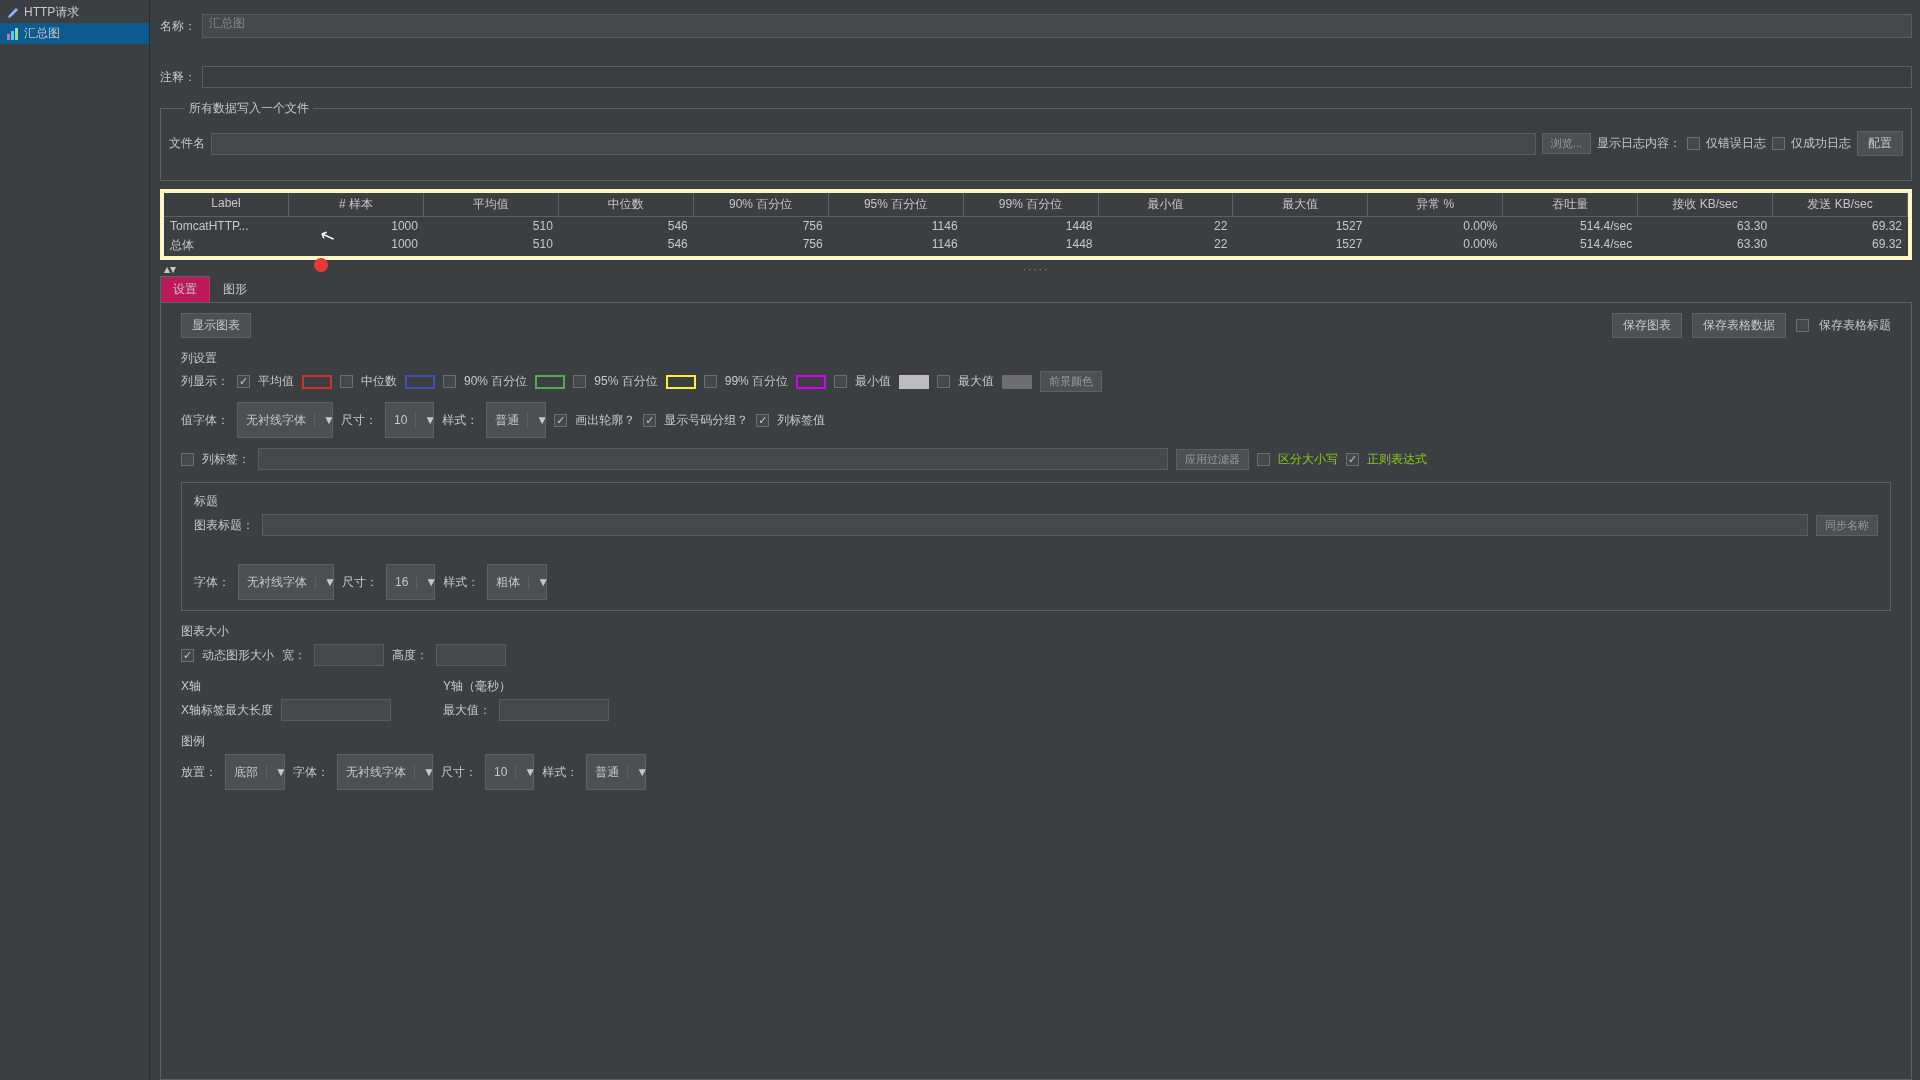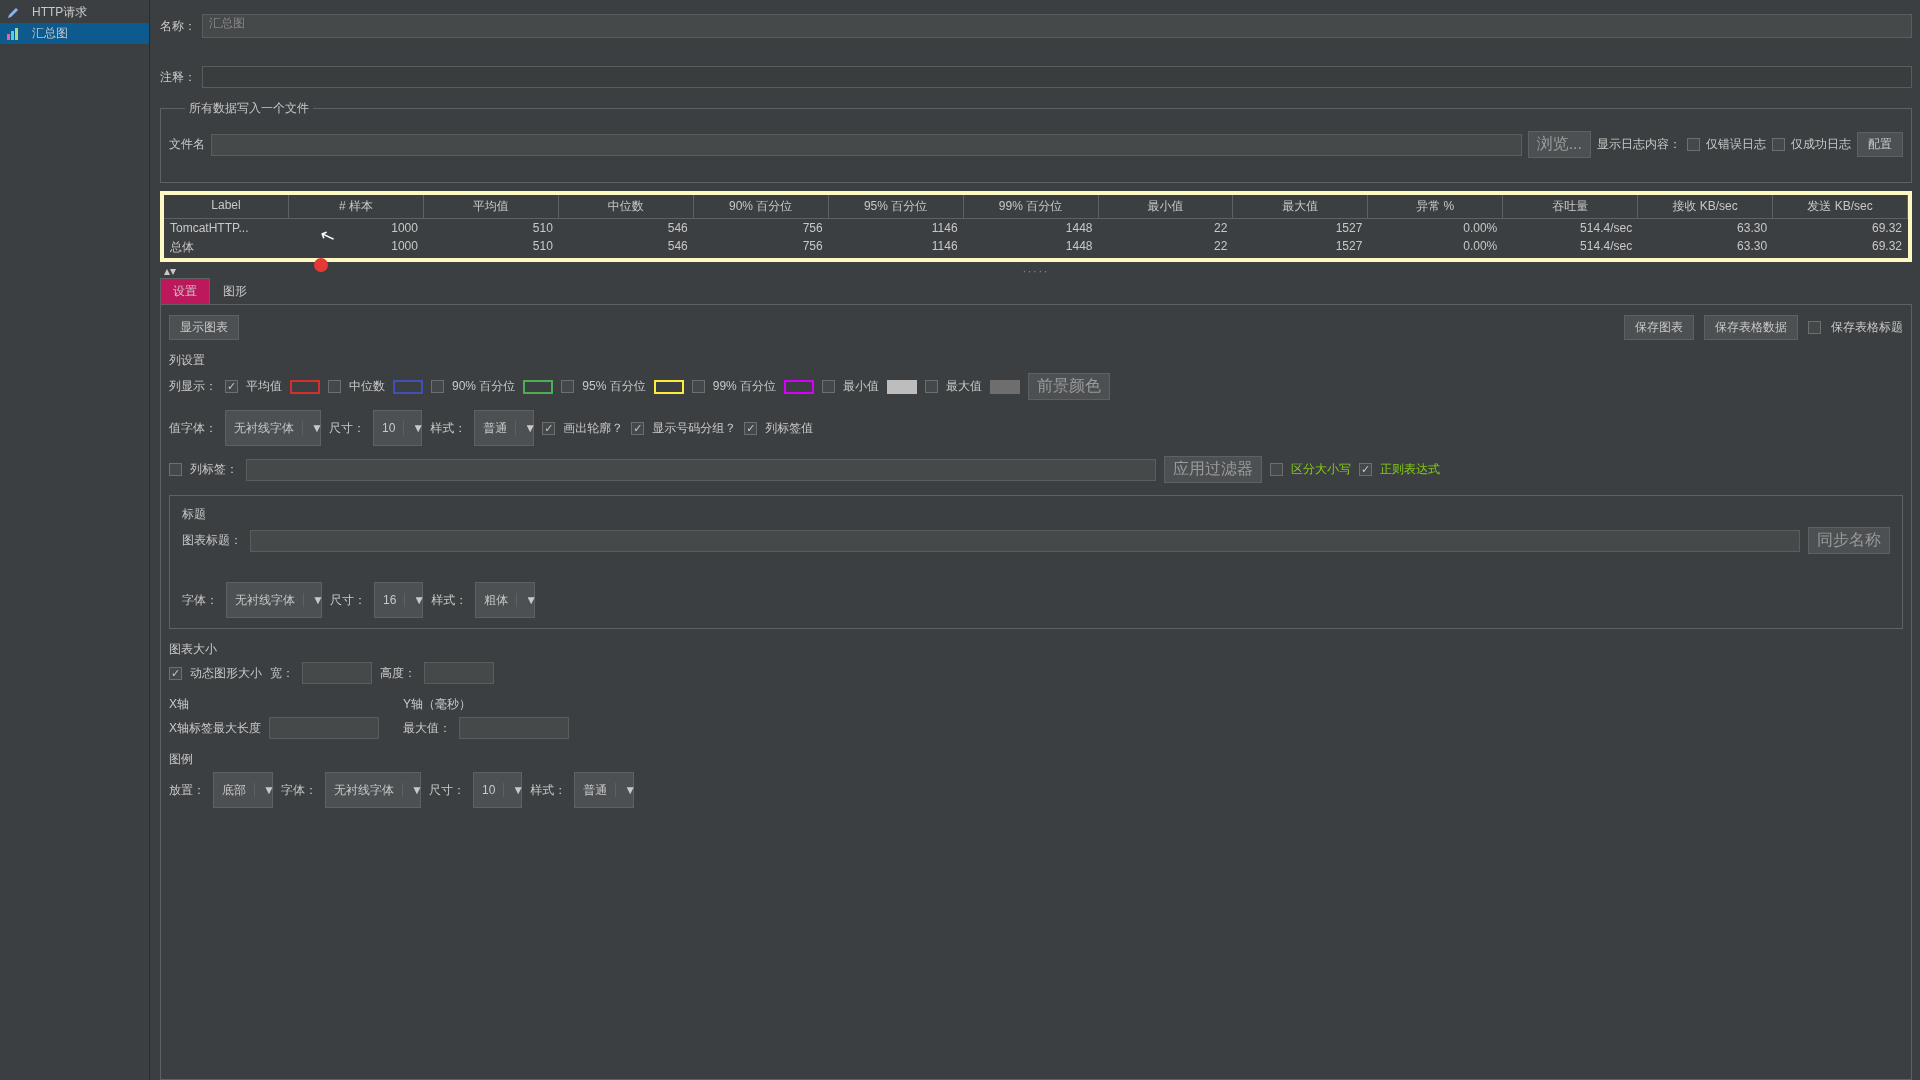--- a/index.html
+++ b/index.html
@@ -1,45 +1,45 @@
 <!DOCTYPE html>
 <html><head>
 <meta charset="utf-8">
 <style>
 *{box-sizing:border-box;margin:0;padding:0;font-family:sans-serif;font-size:12px;color:#c8c8c8}
 body{background:#3c3f41;overflow:hidden}
 .root{display:flex;height:1080px;width:1920px;background:#3c3f41}
 .tree{width:150px;background:#3c3f41;border-right:1px solid #2b2b2b;padding-top:2px}
-.tree-item{display:flex;align-items:center;gap:12px;padding:2px 6px}
+.tree-item{display:flex;align-items:center;gap:4px;padding:2px 6px}
 .tree-item.sel{background:#0d5a8f}
 .pencil{width:14px;height:14px;display:inline-block}
 .chart-icon{width:14px;height:14px;display:inline-block}
 .main{flex:1;display:flex;flex-direction:column;padding:0 8px 0 10px}
 .row{display:flex;align-items:center;gap:6px;margin:14px 0}
 .lbl{white-space:nowrap}
 .input{background:#45494a;border:1px solid #5a5d5e;height:22px;flex:1;padding:0 4px}
 .input.dark{background:#3a3d3e}
 .fieldset{border:1px solid #5e6163;padding:8px 8px 10px;margin-top:6px;position:relative}
 .fieldset>.legend{position:absolute;top:-9px;left:24px;background:#3c3f41;padding:0 4px}
 .btn{background:#4c5052;border:1px solid #5e6163;padding:3px 10px;cursor:pointer;white-space:nowrap}
-.btn.small{padding:2px 8px;font-size:16px;color:#9a9a9a}
+.btn.small{padding:2px 8px;font-size:11px;color:#9a9a9a}
 .chk{width:13px;height:13px;border:1px solid #6e6e6e;background:#43494a;display:inline-flex;align-items:center;justify-content:center}
 .chk.on::after{content:"✓";font-size:11px;color:#c8c8c8}
 .table{border:4px solid #fef9c3;margin-top:8px}
 .thead,.trow{display:grid;grid-template-columns:125px repeat(11,1fr)}
 .thead>div{border-right:1px solid #5e6163;border-bottom:1px solid #5e6163;padding:3px 6px;text-align:center;background:#3c3f41}
 .trow>div{padding:2px 6px;text-align:right}
 .trow>div:first-child{text-align:left}
 .splitter{height:10px;display:flex;align-items:center;justify-content:center;position:relative;margin-top:4px}
 .splitter .arrows{position:absolute;left:4px;display:flex;gap:0}
 .splitter .grip{letter-spacing:2px;color:#888}
 .tabs{display:flex;border-bottom:1px solid #5e6163;margin-top:2px}
 .tab{padding:4px 12px;border:1px solid transparent;border-bottom:none;cursor:pointer}
 .tab.active{background:#be185d;border-color:#5e6163}
-.panel{border:1px solid #5e6163;border-top:none;padding:10px 8px;flex:1;overflow:auto;display:flex;flex-direction:column;gap:12px}
+.panel{border:1px solid #5e6163;border-top:none;padding:10px 20px;flex:1;overflow:auto;display:flex;flex-direction:column;gap:12px}
 .toolbar{display:flex;align-items:center;gap:10px}
 .spacer{flex:1}
 .swatch{width:30px;height:14px;border:2px solid}
 .sw-red{border-color:#d32f2f;background:transparent}
 .sw-blue{border-color:#3f51b5;background:transparent}
 .sw-green{border-color:#4caf50;background:transparent}
 .sw-yellow{border-color:#ffeb3b;background:transparent}
 .sw-magenta{border-color:#d500f9;background:transparent}
 .sw-gray1{border-color:#bdbdbd;background:#bdbdbd}
 .sw-gray2{border-color:#6e6e6e;background:#6e6e6e}
@@ -273,21 +273,21 @@
         <div class="sub">
           <span class="chk on"></span>
           <span>动态图形大小</span>
           <span>宽：</span>
           <input class="input short" style="">
           <span>高度：</span>
           <input class="input short" style="">
         </div>
       </div>
 
-      <div class="sub" style="gap:24px">
+      <div class="sub" style="gap:52px">
         <div>
           <div class="group-title">X轴</div>
           <div class="sub">
             <span>X轴标签最大长度</span>
             <input class="input med" style="">
           </div>
         </div>
         <div>
           <div class="group-title">Y轴（毫秒）</div>
           <div class="sub">

